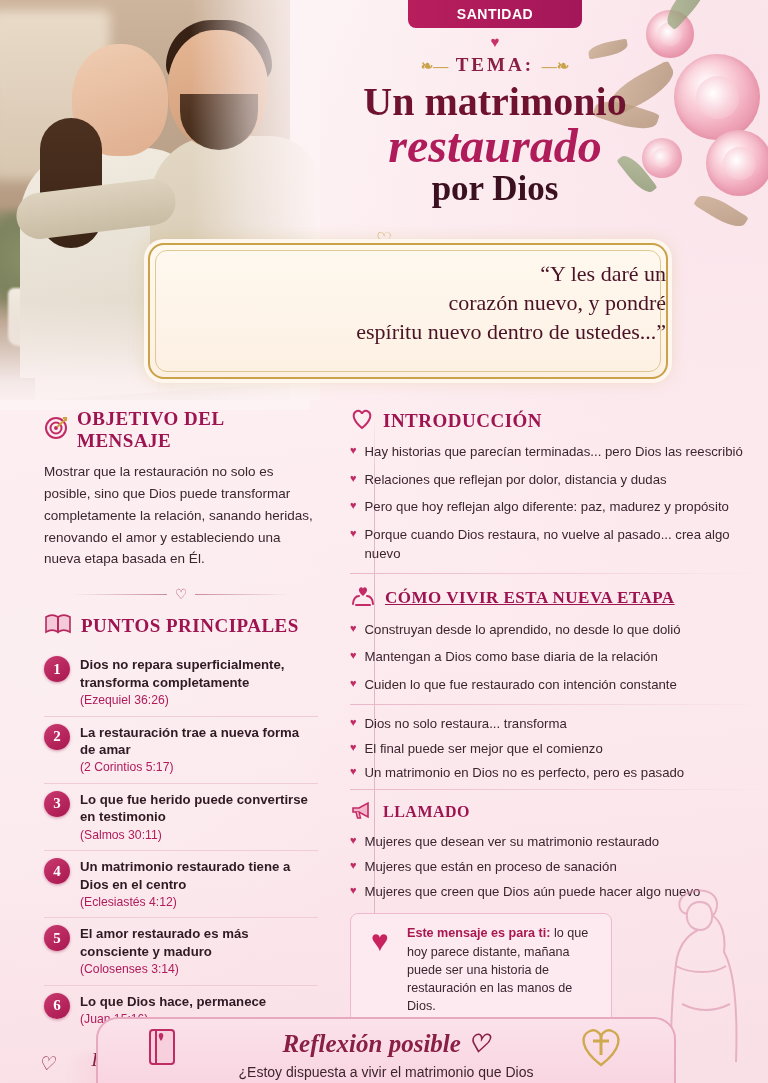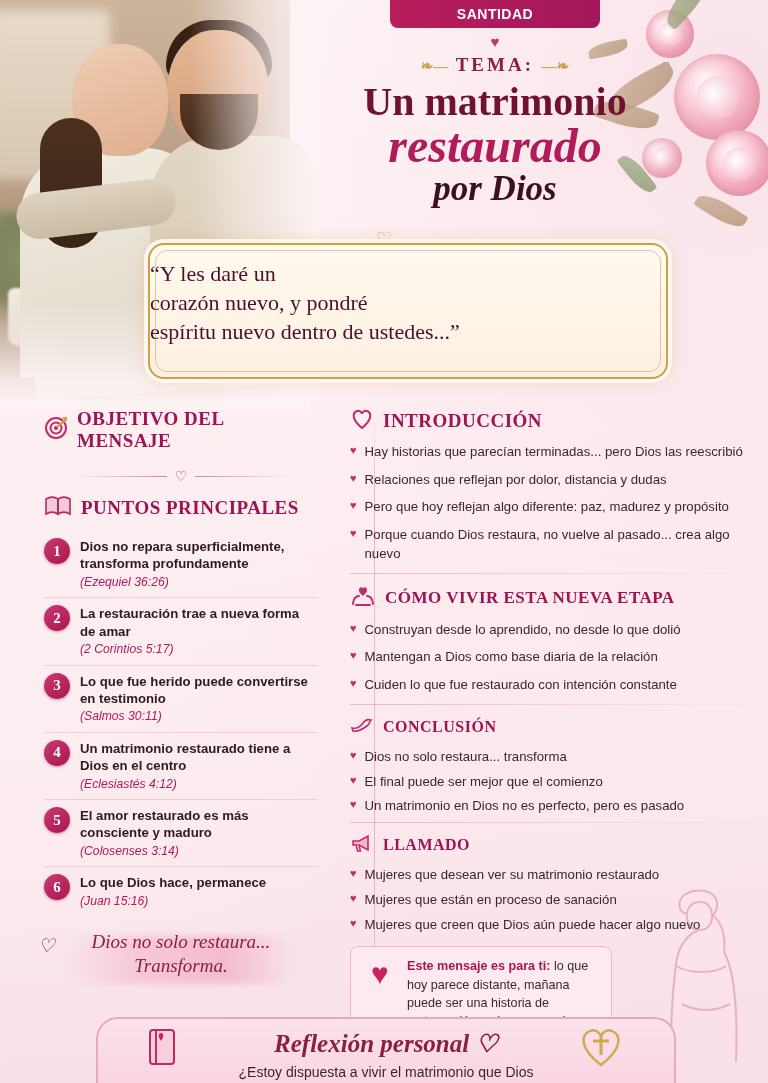--- a/index.html
+++ b/index.html
@@ -103,53 +103,53 @@
   .leaf {
     position:absolute; border-radius:60% 10% 60% 10%;
     background:linear-gradient(140deg,#c7a98b,#a98a6b);
     opacity:.75;
   }
   .leafg { background:linear-gradient(140deg,#9fae84,#7f8f63); }
 
   
   .titlewrap { position:absolute; left:285px; top:0; width:420px; text-align:center; }
   .topbar {
-    width:210px; height:28px; margin:0 auto; border-radius:0 0 8px 8px;
+    width:174px; height:28px; margin:0 auto; border-radius:0 0 8px 8px;
     background:linear-gradient(90deg,#b81e5c,#a3175a);
     color:#fff; font-weight:bold; font-size:14px; letter-spacing:.5px;
     line-height:28px; overflow:hidden;
   }
   .mini-heart { color:#c8326b; font-size:15px; margin-top:5px; }
   .tema {
     font-family:"Liberation Serif", serif; font-weight:bold;
     letter-spacing:3px; color:#8a1f45; font-size:19px; margin-top:4px;
   }
   .tema .orn { color:#c9a24a; font-size:15px; letter-spacing:0; }
   .t1 {
     font-family:"Liberation Serif", serif; font-weight:bold; color:#6f1130;
     font-size:40px; line-height:1.1; margin-top:4px;
   }
   .t2 {
     font-family:"Liberation Serif", serif; font-style:italic; font-weight:bold;
     color:#b01b5a; font-size:48px; line-height:1.0; margin-top:-2px;
   }
   .t3 {
     font-family:"Liberation Serif", serif; font-weight:bold; color:#3b1020;
-    font-size:35px; line-height:1.1;font-style:italic;
+    font-size:35px; line-height:1.1;
   }
 
   
   .verse-heart { position:absolute; left:50%; top:228px; transform:translateX(-50%);
     color:#c9a24a; font-size:18px; }
   .verse {
     position:absolute; left:148px; top:243px; width:520px; height:136px;
     background:linear-gradient(180deg,#fff9ef,#fdf0e3);
     border:2px solid #c9a24a; border-radius:16px;
     box-shadow: 0 0 0 4px #fff7ee, 0 0 18px rgba(201,162,74,.35);
-    text-align:left; padding-top:14px;
+    text-align:right; padding-top:14px;
   }
   .verse:before{
     content:""; position:absolute; inset:5px; border:1px solid rgba(201,162,74,.55);
     border-radius:12px; pointer-events:none;
   }
   .verse p {
     font-family:"Liberation Serif", serif; font-size:22px; color:#4a1226;
     line-height:1.32;
   }
   .verse .ref {
@@ -161,21 +161,21 @@
   .colL { width:330px; padding-left:44px; padding-right:12px; }
   .colR { width:438px; padding-left:20px; position:relative; }
   .vline { position:absolute; left:374px; top:418px; width:1px; height:600px;
     background:linear-gradient(180deg, rgba(200,120,150,0) 0%, rgba(200,120,150,.45) 12%, rgba(200,120,150,.45) 85%, rgba(200,120,150,0) 100%); }
 
   .sec-head { display:flex; align-items:center; gap:9px; margin-bottom:9px; }
   .sec-title {
     font-family:"Liberation Serif", serif; font-weight:bold; color:#9d1450;
     font-size:19px; letter-spacing:.5px;
   }
-  .sec-title.sm { font-size:17px; }
+  .sec-title.sm { font-size:17px;text-decoration:underline; }
   .sec-title.xs { font-size:16px; }
   .body-txt { font-size:13.5px; color:#3d2530; line-height:1.62; }
 
   .divider { display:flex; align-items:center; justify-content:center; gap:8px; margin:16px 0 10px; }
   .divider .ln { height:1px; width:95px; background:linear-gradient(90deg,rgba(197,122,150,0),#c98aa4); }
   .divider .ln.r { background:linear-gradient(90deg,#c98aa4,rgba(197,122,150,0)); }
   .divider .hh { color:#b8537d; font-size:14px; }
 
   ul.bullets { list-style:none; }
   ul.bullets li { display:flex; gap:8px; margin-bottom:9px; font-size:13.2px; color:#3d2530; line-height:1.42; }
@@ -186,21 +186,21 @@
   .pt { display:flex; gap:10px; padding:7px 0 7px 0; border-bottom:1px solid #f0ccd8; align-items:flex-start; }
   .pt:last-child{ border-bottom:none; }
   .num {
     flex:0 0 auto; width:26px; height:26px; border-radius:50%;
     background:linear-gradient(145deg,#c93a70,#a8174f); color:#fff;
     font-family:"Liberation Serif", serif; font-size:15px; font-weight:bold;
     display:flex; align-items:center; justify-content:center;
     box-shadow:0 1px 3px rgba(150,20,70,.4);
   }
   .pt-txt { font-size:13.2px; color:#2f1a24; font-weight:bold; line-height:1.32; }
-  .pt-ref { font-size:12.2px; color:#b01b5a; font-style:italic; font-weight:normal; }
+  .pt-ref { font-size:12.2px; color:#b01b5a; font-weight:normal; }
 
   .script-note {
     margin-top:14px; text-align:center; position:relative; height:64px;
   }
   .script-note .brush {
     position:absolute; left:22px; top:6px; width:230px; height:48px;
     background:linear-gradient(90deg, rgba(244,196,210,0), #f6c9d7 30%, #f3bccd 70%, rgba(244,196,210,0));
     border-radius:24px; filter:blur(3px);
   }
   .script-note span {
@@ -313,20 +313,21 @@
           <svg width="24" height="24" viewBox="0 0 24 24">
             <circle cx="12" cy="12" r="10" fill="none" stroke="#c42a66" stroke-width="2"></circle>
             <circle cx="12" cy="12" r="5.5" fill="none" stroke="#c42a66" stroke-width="2"></circle>
             <circle cx="12" cy="12" r="2" fill="#c42a66"></circle>
             <path d="M13 11 L22 3" stroke="#d4a03f" stroke-width="2" fill="none"></path>
             <path d="M19 2 L22 2 L22 5" fill="none" stroke="#d4a03f" stroke-width="2"></path>
           </svg>
         </span>
         <span class="sec-title">OBJETIVO DEL MENSAJE</span>
       </div>
+      <div class="body-txt">Mostrar que la restauración no solo es posible, sino que Dios puede transformar completamente la relación, sanando heridas, renovando el amor y estableciendo una nueva etapa basada en Él.</div>
 
       <div class="divider">
         <span class="ln"></span>
           <span class="hh">♡</span>
           <span class="ln r"></span>
       </div>
 
       <div class="sec-head">
         <span class="icon">
           <svg width="28" height="24" viewBox="0 0 28 24">
@@ -335,21 +336,21 @@
             <path d="M14 5 L14 20" stroke="#b8285f" stroke-width="1.6"></path>
           </svg>
         </span>
         <span class="sec-title">PUNTOS PRINCIPALES</span>
       </div>
 
       <div>
         <div class="pt">
           <div class="num">1</div>
           <div class="pt-txt">
-            <span>Dios no repara superficialmente, transforma profundamente</span><br>
+            <span>Dios no repara superficialmente, transforma completamente</span><br>
             <span class="pt-ref">(Ezequiel 36:26)</span>
           </div>
         </div>
         <div class="pt">
           <div class="num">2</div>
           <div class="pt-txt">
             <span>La restauración trae a nueva forma de amar</span><br>
             <span class="pt-ref">(2 Corintios 5:17)</span>
           </div>
         </div>
@@ -443,28 +444,20 @@
             <span>Mantengan a Dios como base diaria de la relación</span>
           </li>
         <li>
             <span class="bh">♥</span>
             <span>Cuiden lo que fue restaurado con intención constante</span>
           </li>
       </ul>
 
       <div style="height:1px;background:linear-gradient(90deg,#e9b7c9,rgba(233,183,201,0));margin:6px 0 10px;"></div>
 
-      <div class="sec-head">
-        <span class="icon">
-          <svg width="24" height="20" viewBox="0 0 24 20">
-            <path d="M2 13 C6 14 10 12 13 8 C15 5 18 4 21 5 C19 7 20 9 17 11 C13 14 8 17 3 16 Z" fill="none" stroke="#c42a66" stroke-width="1.6"></path>
-          </svg>
-        </span>
-        <span class="sec-title xs">CONCLUSIÓN</span>
-      </div>
       <ul class="bullets tight">
         <li>
             <span class="bh">♥</span>
             <span>Dios no solo restaura... transforma</span>
           </li>
         <li>
             <span class="bh">♥</span>
             <span>El final puede ser mejor que el comienzo</span>
           </li>
         <li>
@@ -527,19 +520,19 @@
         <path d="M17 14 C14 10 14 6 17 6 C20 6 20 10 17 14 Z" fill="#bf2b63"></path>
       </svg>
     </span>
     <span class="footer-icon-r">
       <svg width="54" height="42" viewBox="0 0 54 42">
         <path d="M27 40 C6 24 6 10 16 6 C22 3.5 27 9 27 12 C27 9 32 3.5 38 6 C48 10 48 24 27 40 Z" fill="none" stroke="#cfa94f" stroke-width="2.4"></path>
         <path d="M27 9 L27 30 M19 16 L35 16" stroke="#cfa94f" stroke-width="3"></path>
       </svg>
     </span>
     <div class="ft">
-      <span>Reflexión personal</span>
+      <span>Reflexión posible</span>
       <span>♡</span>
     </div>
     <div class="fq">¿Estoy dispuesta a vivir el matrimonio que Dios</div>
   </div>
 
 </div>
 
 </body></html>

